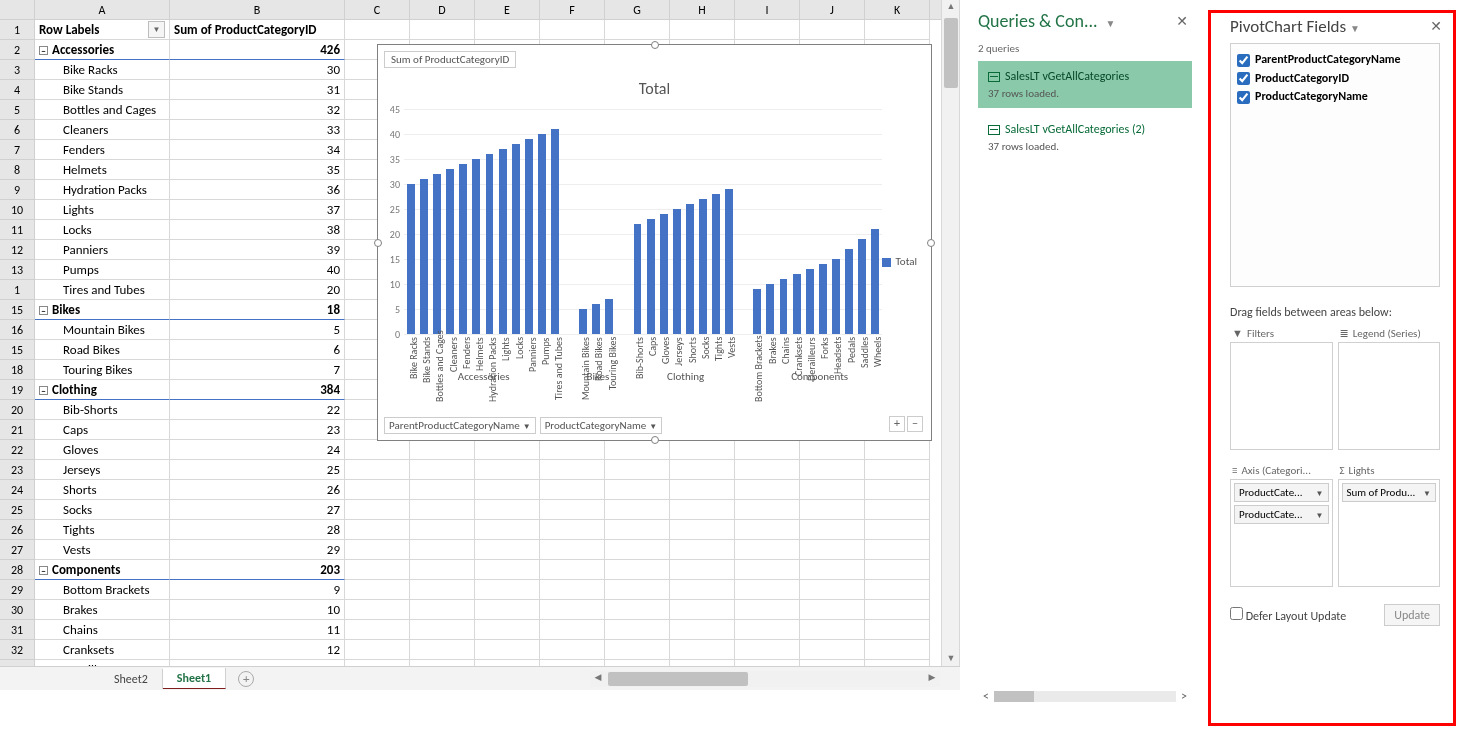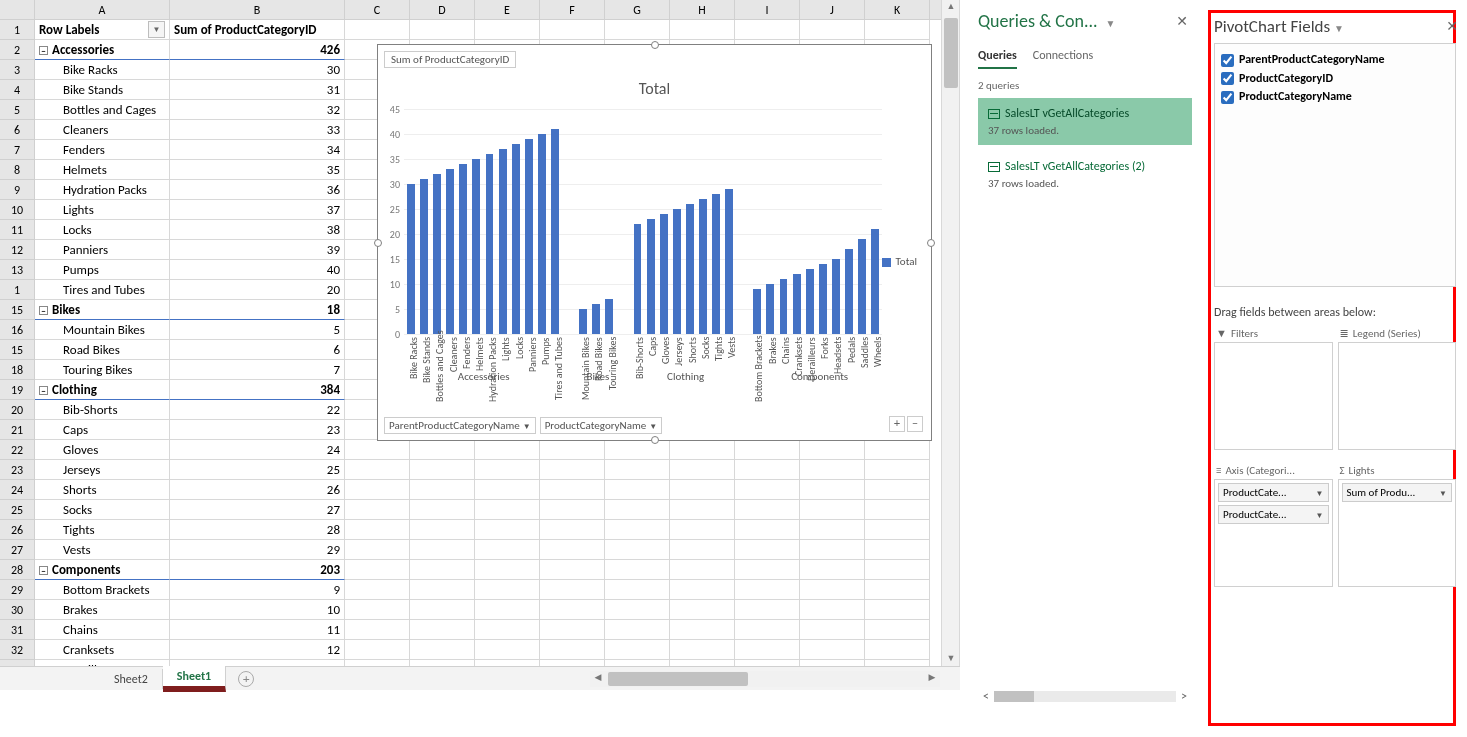--- a/index.html
+++ b/index.html
@@ -19,21 +19,21 @@
 .colA { width:135px; }
 .colB { width:175px; }
 .colCn { width:65px; }
 .pivot-border { border-bottom:1px solid #4472C4; }
 .expand-btn { display:inline-block; width:9px; height:9px; border:1px solid #888; margin-right:4px; font-size:9px; line-height:7px; text-align:center; vertical-align: middle; }
 .filter-btn { float:right; width:17px; height:17px; border:1px solid #bdbdbd; background:#f5f5f5; margin-top:1px; font-size:8px; line-height:14px; text-align:center; color:#666;}
 
 
 .tabs { position:absolute; bottom:0; left:0; width:960px; height:24px; background:#f3f3f3; border-top:1px solid #d0d0d0; display:flex; align-items:center; padding-left:100px;}
 .tab { padding:3px 14px; font-size:12px; color:#444; border-right:1px solid #d0d0d0; cursor:pointer; }
-.tab.active { background:#fff; border-bottom:6px solid #7f1d1d; color:#217346; font-weight:bold;}
+.tab.active { background:#fff; border-bottom:1px solid #7f1d1d; color:#217346; font-weight:bold;}
 .tab-add { margin-left:12px; width:16px; height:16px; border:1px solid #aaa; border-radius:50%; text-align:center; line-height:13px; font-size:13px; color:#888;}
 
 
 .vscroll { position:absolute; right:0; top:0; width:18px; height:668px; background:#f1f1f1; border-left:1px solid #d8d8d8;}
 .vscroll .thumb { position:absolute; top:18px; left:2px; width:14px; height:70px; background:#c1c1c1; border-radius:2px;}
 .vscroll .up, .vscroll .dn { position:absolute; left:0; width:18px; height:16px; text-align:center; font-size:9px; color:#777;}
 .vscroll .up { top:0;} .vscroll .dn { bottom:0;}
 .hscroll { position:absolute; bottom:3px; left:590px; width:350px; height:16px; background:#f1f1f1;}
 .hscroll .thumb { position:absolute; left:18px; top:1px; width:140px; height:14px; background:#c1c1c1; border-radius:2px;}
 .hscroll .lf, .hscroll .rt { position:absolute; width:16px; height:16px; text-align:center; font-size:9px; color:#777;}
@@ -81,21 +81,21 @@
 .qitem .qs { color:#555; font-size:11px; margin-top:4px;}
 .qitem .qicon { display:inline-block; width:12px; height:10px; border:1px solid #076a37; margin-right:5px; vertical-align:middle; position:relative;}
 .qitem .qicon::after{content:""; position:absolute;top:3px;left:1px;right:1px;border-top:1px solid #076a37;}
 .qhscroll { position:absolute; bottom:6px; left:0; width:100%; height:16px; display:flex; align-items:center;}
 .qhscroll .lf,.qhscroll .rt{width:16px;text-align:center;font-size:12px;color:#666;}
 .qhscroll .track{flex:1;height:11px;background:#eaeaea;}
 .qhscroll .thumb{height:11px;width:40px;background:#c1c1c1;}
 
 
 .fields-panel { position:absolute; left:1208px; top:10px; width:248px; height:716px; border:3px solid red; padding:0;}
-.fp-inner { position:absolute; left:-3px; top:-3px; width:254px; padding:0 4px;}
+.fp-inner { position:absolute; left:-3px; top:-3px; width:254px; padding:0 20px;}
 .ftitle { font-size:17px; color:#444; margin:6px 0 0 2px; display:flex; align-items:center; justify-content:space-between;}
 .ftitle .dd{font-size:10px;color:#888;}
 .fclose{font-size:14px;color:#666;}
 .gear-btn { float:right; width:28px; height:22px; border:1px solid #ccc; display:flex;align-items:center;justify-content:center; font-size:9px; color:#666; margin-top:-2px;}
 .fhint { font-size:12px; color:#666; margin:12px 0 8px 2px; display:flex; justify-content:space-between; align-items:center;}
 .search-box { border:1px solid #bfbfbf; height:22px; display:flex; align-items:center; padding:0 4px; margin:0 2px;}
 .search-box input { border:0; outline:0; flex:1; font-style:italic; color:#888; font-size:12px;}
 .search-box .mag { color:#1a63b6; font-size:12px;}
 .field-list { border:1px solid #d0d0d0; margin:6px 2px 0 2px; height:244px; padding:6px; background:#fdfdfd;}
 .fld { font-size:12px; padding:2px 0;}
@@ -737,24 +737,20 @@
       <div class="rt">▶</div>
     </div>
   </div>
 </div>
 
 <div class="queries-panel">
   <div class="qtitle">
     <span><span>Queries &amp; Con...</span> <span class="dd">▼</span></span>
     <span class="qclose">✕</span>
   </div>
-  <div class="qtabs">
-    <div class="t active">Queries</div>
-    <div class="t">Connections</div>
-  </div>
   <div class="qcount">2 queries</div>
   <div id="qitems">
       <div class="qitem active">
         <div class="qn"><span class="qicon"></span>SalesLT vGetAllCategories</div>
         <div class="qs">37 rows loaded.</div>
       </div>
       <div class="qitem ">
         <div class="qn"><span class="qicon"></span>SalesLT vGetAllCategories (2)</div>
         <div class="qs">37 rows loaded.</div>
       </div>
@@ -817,14 +813,18 @@
             <span>Lights</span>
           </div>
       <div class="area-body" id="values-body">
             <div class="area-item">
               <span>Sum of Produ...</span>
               <span class="dd">▼</span>
             </div>
           </div>
     </div>
   </div>
+  <div class="defer-row">
+    <label><input type="checkbox" style=""> <span>Defer Layout Update</span></label>
+    <span class="btn">Update</span>
+  </div>
  </div>
 </div>
 
 </body></html>

